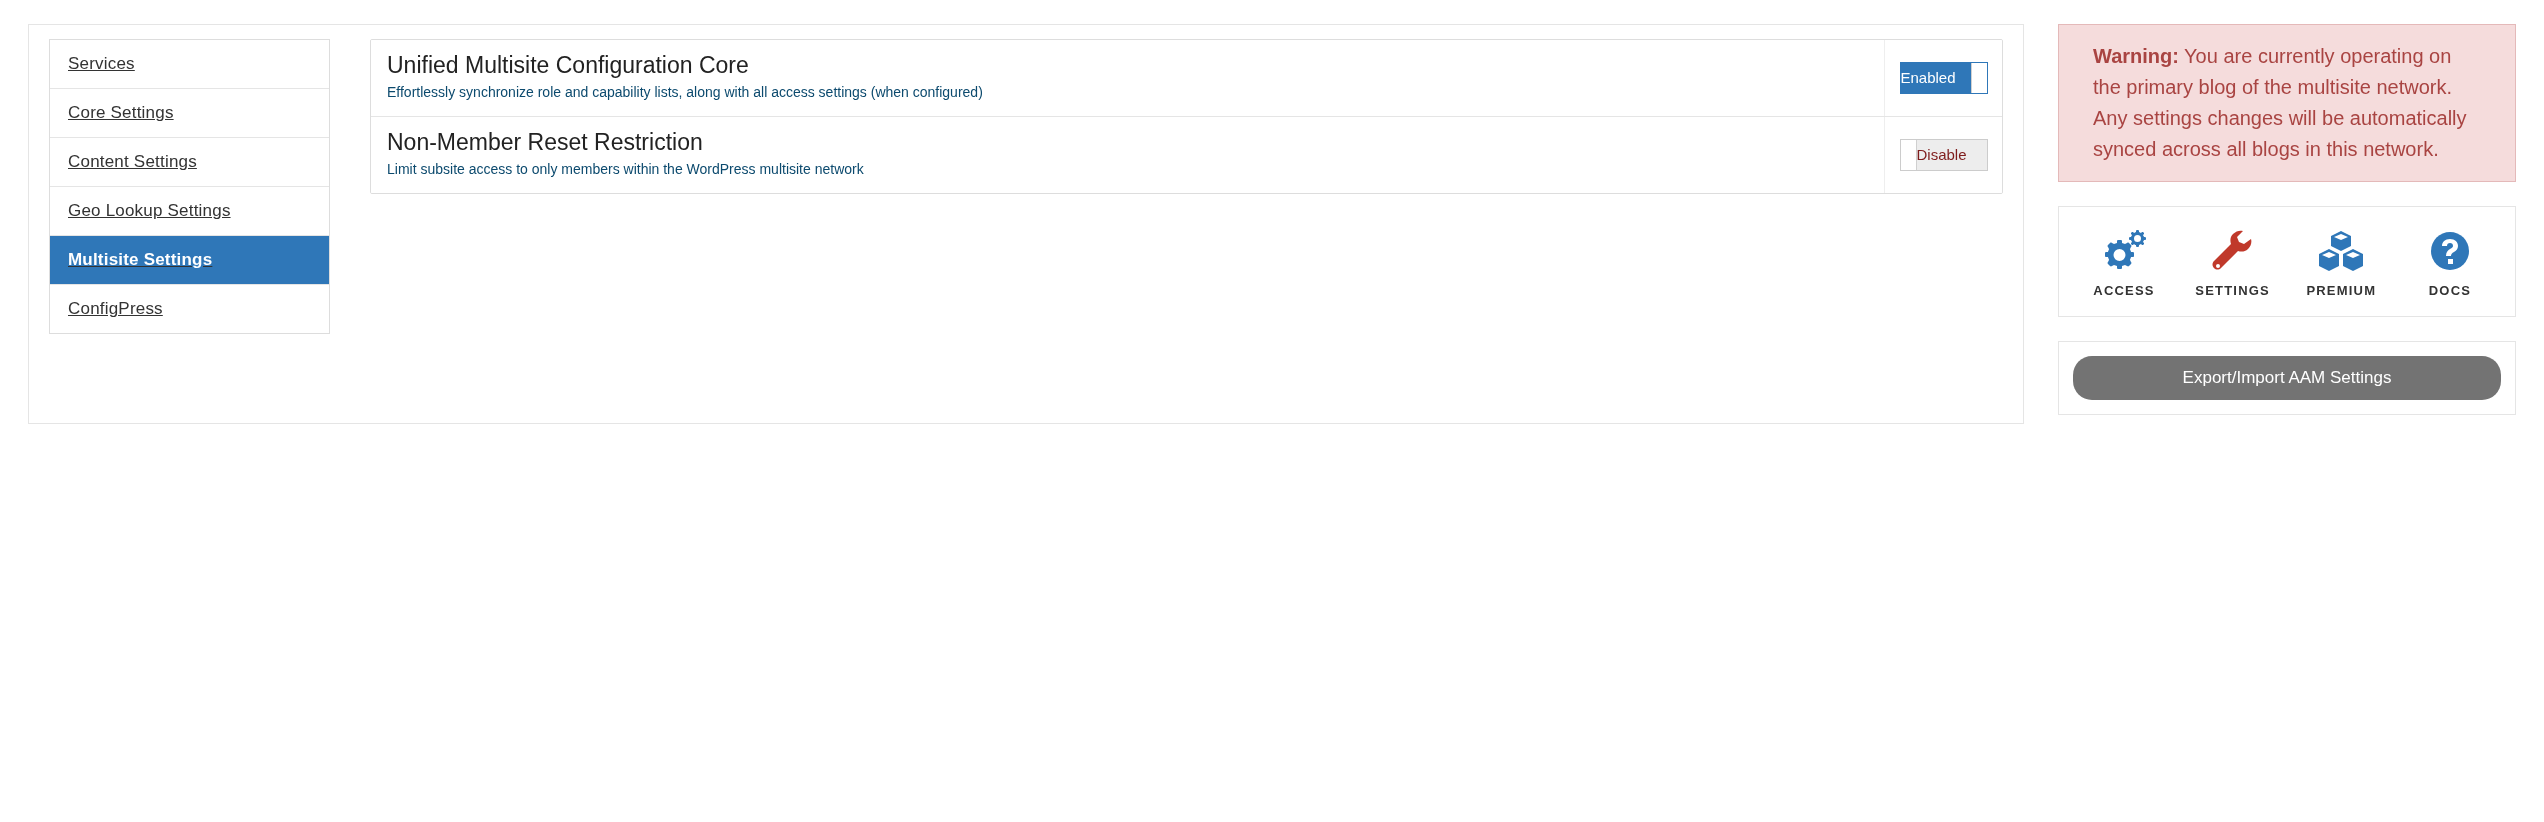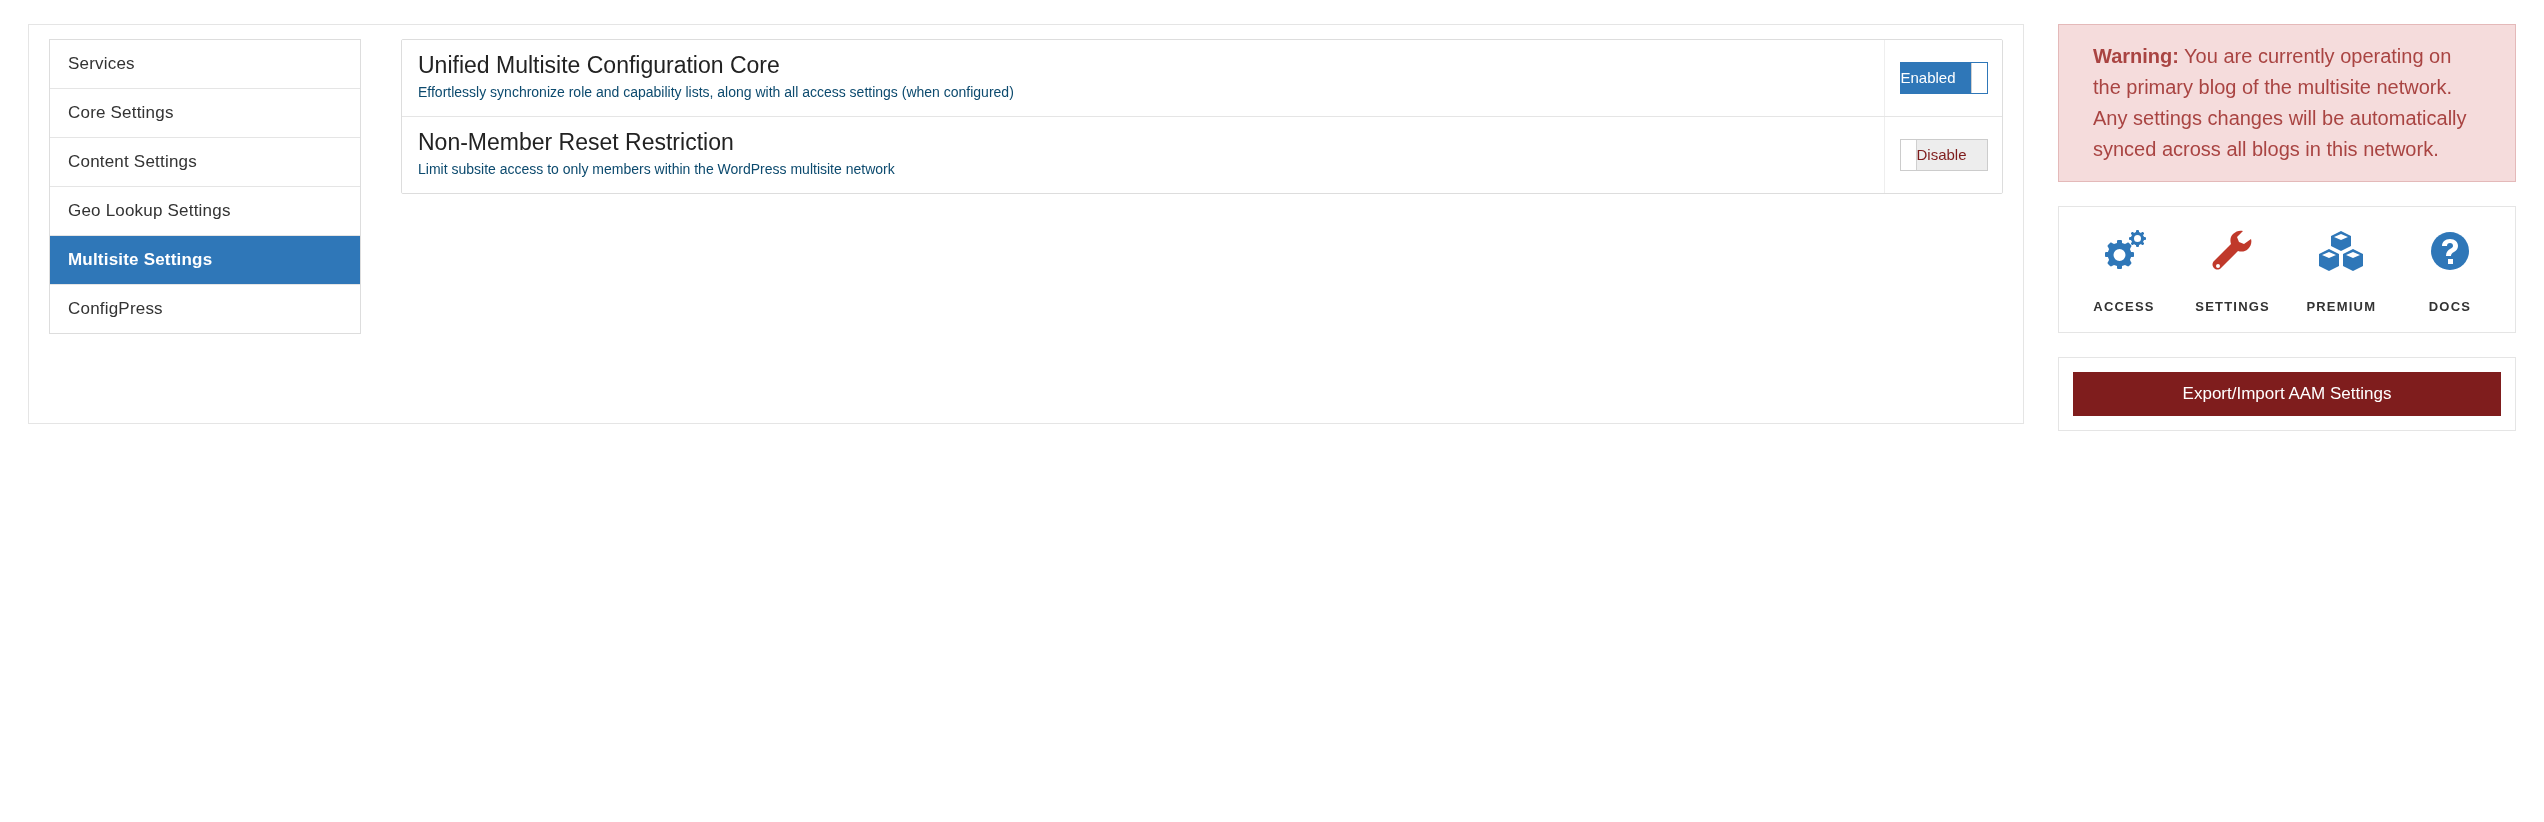--- a/index.html
+++ b/index.html
@@ -18,23 +18,24 @@
   .main-area {
     flex: 1;
     border: 1px solid #e5e5e5;
     padding: 14px 20px 20px 20px;
     display: flex;
     gap: 40px;
     align-items: flex-start;
     min-height: 400px;
   }
   .sidebar {
-    width: 312px;
+    width: 281px;
     border: 1px solid #ddd;
     background: #fff;
+    text-decoration: underline;
   }
   .sidebar-item {
     padding: 14px 18px;
     border-bottom: 1px solid #e5e5e5;
     font-size: 17px;
     color: #333;
     cursor: pointer;
     letter-spacing: 0.2px;
   }
   .sidebar-item:last-child { border-bottom: none; }
@@ -137,21 +138,21 @@
   .quick-panel {
     border: 1px solid #e5e5e5;
     padding: 22px 24px 18px 24px;
     display: flex;
     justify-content: space-between;
   }
   .quick-item {
     display: flex;
     flex-direction: column;
     align-items: center;
-    gap: 26px;
+    gap: 10px;
     cursor: pointer;
     width: 82px;
   }
   .quick-item .icon {
     height: 44px;
     display: flex;
     align-items: center;
     justify-content: center;
   }
   .quick-item .qlabel {
@@ -170,21 +171,21 @@
   }
   .btn {
     padding: 12px 10px;
     text-align: center;
     color: #fff;
     font-size: 17px;
     cursor: pointer;
     border: none;
     font-family: inherit;
   }
-  .btn-warning { background: #7f1d1d; }
+  .btn-warning { background: #737373; border-radius: 19px; }
   .btn-danger  { background: #d9534f; }
 </style>
 </head>
 <body>
 
 <div class="layout">
   <div class="main-area">
 
     <div class="sidebar">
       <div class="sidebar-item">Services</div>

